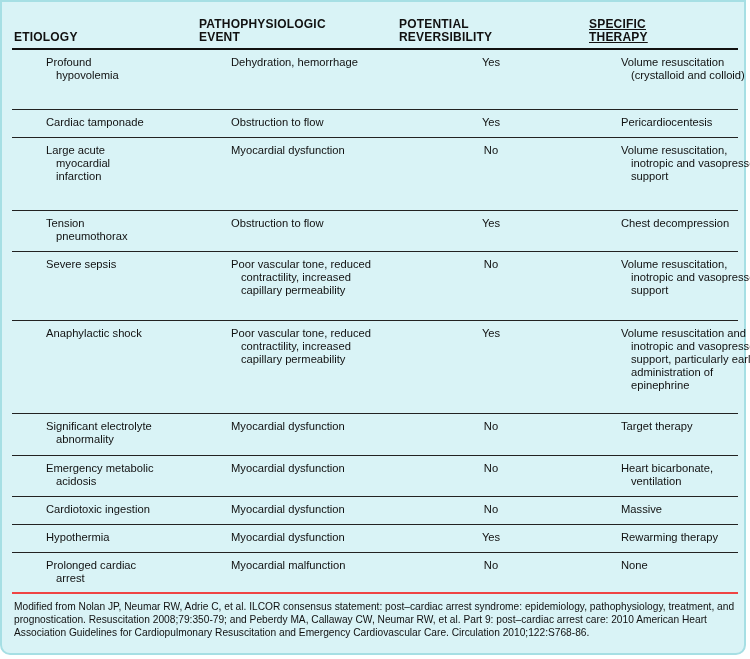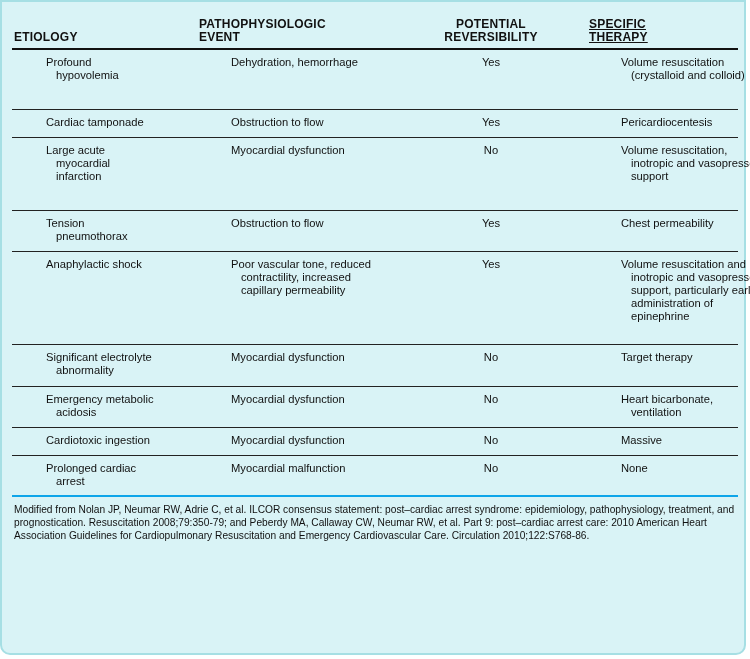--- a/index.html
+++ b/index.html
@@ -35,41 +35,41 @@
       font-family: "Liberation Sans", sans-serif;
       font-weight: 900;
       font-size: 12px;
       letter-spacing: 0.2px;
       text-align: left;
       vertical-align: bottom;
       padding: 0 4px 4px 2px;
       height: 42px;
       border-bottom: 2px solid #111;
     }
-    thead th.center { text-align: center; }
+    thead th.center { }
     tbody td {
       vertical-align: top;
       padding: 6px 4px 0 2px;
       border-bottom: 1px solid #222;
     }
     tbody td.center { text-align: center; }
     .hang { display: block; padding-left: 10px; text-indent: -10px; margin-left: 32px; }
     .r0 td { height: 53px; }
     .r1 td { height: 21px; }
     .r2 td { height: 66px; }
     .r3 td { height: 34px; }
     .r4 td { height: 35px; }
     .r5 td { height: 62px; }
     .r6 td { height: 86px; }
     .r7 td { height: 35px; }
     .r8 td { height: 34px; }
     .r9 td { height: 21px; }
     .r10 td { height: 21px; }
     .r11 td { height: 33px; }
-    tbody tr:last-child td { border-bottom: 2px solid #0ea5e9; }
+    tbody tr:last-child td { border-bottom: 2px solid #ef4444; }
     .footnote {
       font-size: 10.2px;
       line-height: 13px;
       color: #111;
       padding: 6px 2px 0 2px;
     }
   </style>
 </head>
 <body>
 
@@ -129,21 +129,33 @@
         </tr>
         <tr class="r3">
           <td>
               <span class="hang" style="width:80px">Tension pneumothorax</span>
             </td>
           <td>
               <span class="hang">Obstruction to flow</span>
             </td>
           <td class="center">Yes</td>
           <td>
-              <span class="hang">Chest permeability</span>
+              <span class="hang">Chest decompression</span>
+            </td>
+        </tr>
+        <tr class="r5">
+          <td>
+              <span class="hang">Severe sepsis</span>
+            </td>
+          <td>
+              <span class="hang" style="width:150px">Poor vascular tone, reduced contractility, increased capillary permeability</span>
+            </td>
+          <td class="center">No</td>
+          <td>
+              <span class="hang" style="width:140px">Volume resuscitation, inotropic and vasopressor support</span>
             </td>
         </tr>
         <tr class="r6">
           <td>
               <span class="hang">Anaphylactic shock</span>
             </td>
           <td>
               <span class="hang" style="width:150px">Poor vascular tone, reduced contractility, increased capillary permeability</span>
             </td>
           <td class="center">Yes</td>
@@ -178,20 +190,32 @@
         <tr class="r9">
           <td>
               <span class="hang">Cardiotoxic ingestion</span>
             </td>
           <td>
               <span class="hang">Myocardial dysfunction</span>
             </td>
           <td class="center">No</td>
           <td>
               <span class="hang">Massive</span>
+            </td>
+        </tr>
+        <tr class="r10">
+          <td>
+              <span class="hang">Hypothermia</span>
+            </td>
+          <td>
+              <span class="hang">Myocardial dysfunction</span>
+            </td>
+          <td class="center">Yes</td>
+          <td>
+              <span class="hang">Rewarming therapy</span>
             </td>
         </tr>
         <tr class="r11">
           <td>
               <span class="hang" style="width:110px">Prolonged cardiac arrest</span>
             </td>
           <td>
               <span class="hang">Myocardial malfunction</span>
             </td>
           <td class="center">No</td>

